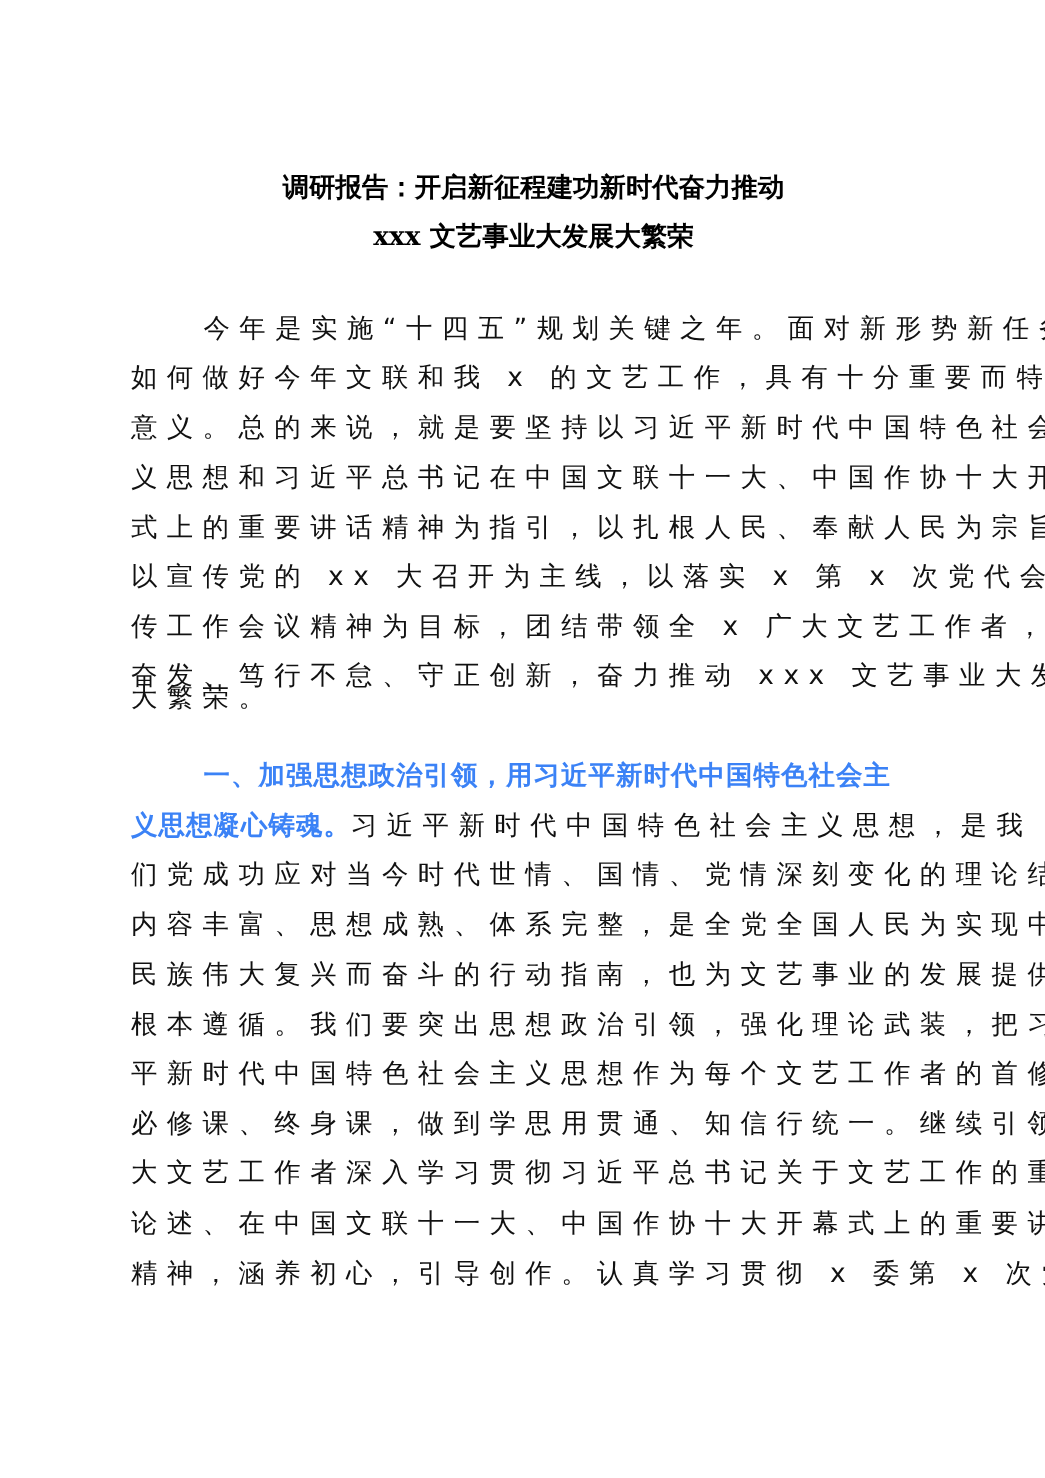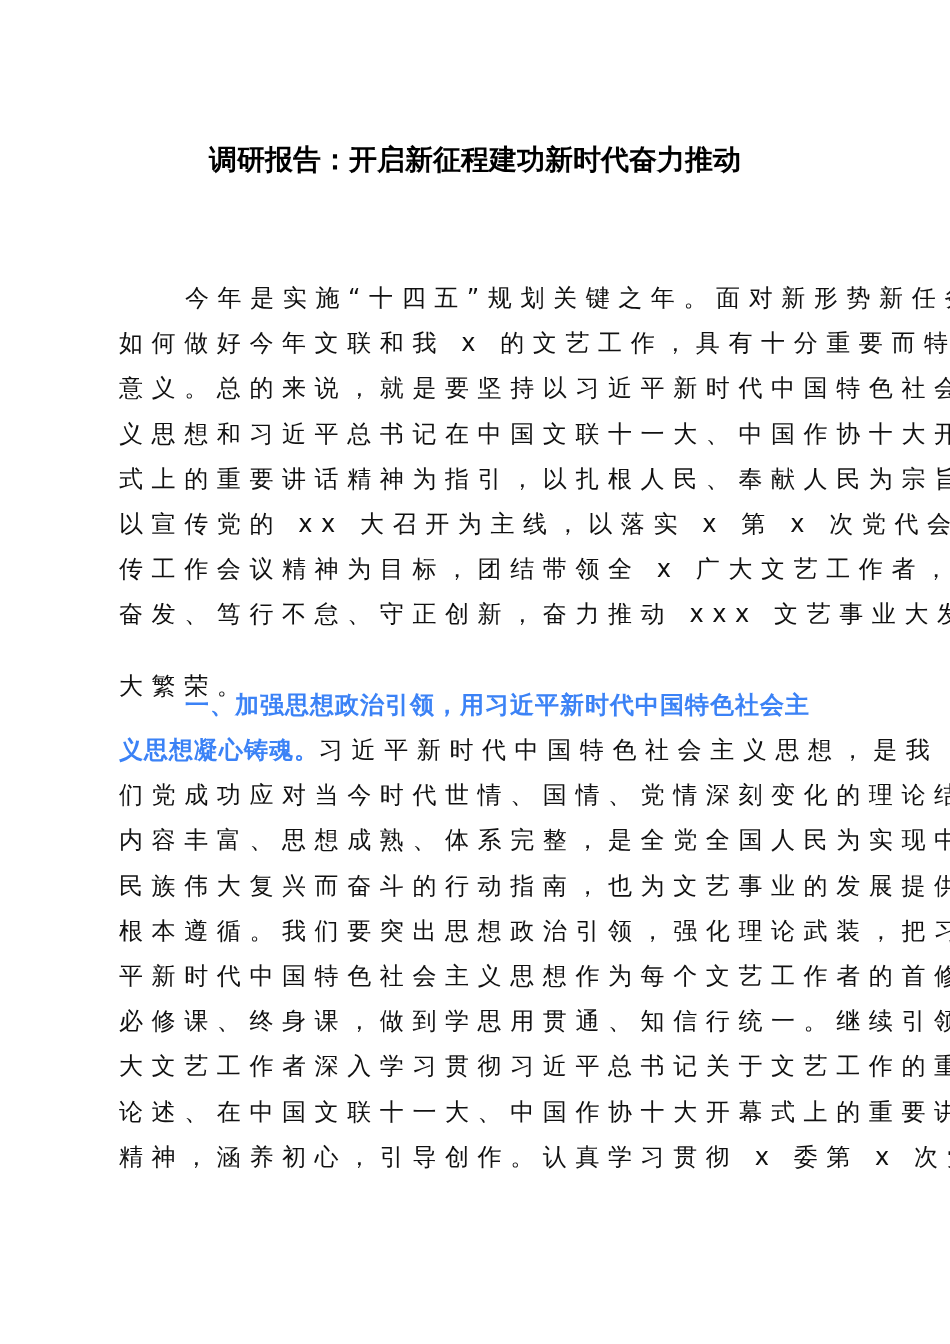--- a/index.html
+++ b/index.html
@@ -1,49 +1,50 @@
 <!DOCTYPE html>
 <html><head>
 <meta charset="utf-8">
 <style>
   html, body { margin: 0; padding: 0; background: #ffffff; }
   body { width: 950px; height: 1344px; position: relative; overflow: hidden; }
   .page { position: absolute; left: 0; top: 0; width: 950px; height: 1344px; background: #fff; }
   .title {
     position: absolute; left: 100px; width: 750px; text-align: center;
     font-family: "DejaVu Serif", "Liberation Serif", serif;
-    font-weight: bold; font-size: 28px; color: #000; line-height: 44px;
-    margin: 0; letter-spacing: 0px;
+    font-weight: bold; font-size: 24px; color: #000; line-height: 44px;
+    margin: 10px; letter-spacing: 0px;
   }
   .title.l1 { top: 138px; }
   .title.l2 { top: 183px; }
   .body-line {
     position: absolute; left: 119px; width: 712px;
     font-family: "DejaVu Sans", "Liberation Sans", sans-serif;
     font-size: 24px; color: #111; line-height: 30px; height: 30px;
     white-space: nowrap; letter-spacing: 8.6px; font-weight: normal;
   }
   .body-line .b { font-weight: bold; color: #3b82f6; letter-spacing: 1px; }
 </style>
 </head>
 <body>
 
 <div class="page">
   <h1 class="title l1">调研报告：开启新征程建功新时代奋力推动</h1>
+  <h1 class="title l2">xxx 文艺事业大发展大繁荣</h1>
 
   <div id="body-lines">
       <div class="body-line" style="top: 283px; left: 185px;"><span>今年是实施“十四五”规划关键之年。面对新形势新任务</span></div>
       <div class="body-line" style="top: 328.2px;"><span>如何做好今年文联和我 x 的文艺工作，具有十分重要而特殊的</span></div>
       <div class="body-line" style="top: 373.4px;"><span>意义。总的来说，就是要坚持以习近平新时代中国特色社会主</span></div>
       <div class="body-line" style="top: 418.6px;"><span>义思想和习近平总书记在中国文联十一大、中国作协十大开幕</span></div>
       <div class="body-line" style="top: 463.8px;"><span>式上的重要讲话精神为指引，以扎根人民、奉献人民为宗旨，</span></div>
       <div class="body-line" style="top: 509px;"><span>以宣传党的 xx 大召开为主线，以落实 x 第 x 次党代会和全 x 宣</span></div>
       <div class="body-line" style="top: 554.2px;"><span>传工作会议精神为目标，团结带领全 x 广大文艺工作者，踔厉</span></div>
       <div class="body-line" style="top: 599.4px;"><span>奋发、笃行不怠、守正创新，奋力推动 xxx 文艺事业大发展、</span></div>
-      <div class="body-line" style="top: 671px;"><span>大繁荣。</span></div>
+      <div class="body-line" style="top: 619px;"><span>大繁荣。</span></div>
       <div class="body-line" style="top: 689.8px; left: 185px;"><span class="b">一、加强思想政治引领，用习近平新时代中国特色社会主</span></div>
       <div class="body-line" style="top: 735px;"><span class="b">义思想凝心铸魂。</span><span>习近平新时代中国特色社会主义思想，是我</span></div>
       <div class="body-line" style="top: 780.2px;"><span>们党成功应对当今时代世情、国情、党情深刻变化的理论结晶，</span></div>
       <div class="body-line" style="top: 825.4px;"><span>内容丰富、思想成熟、体系完整，是全党全国人民为实现中华</span></div>
       <div class="body-line" style="top: 870.6px;"><span>民族伟大复兴而奋斗的行动指南，也为文艺事业的发展提供了</span></div>
       <div class="body-line" style="top: 915.8px;"><span>根本遵循。我们要突出思想政治引领，强化理论武装，把习近</span></div>
       <div class="body-line" style="top: 961px;"><span>平新时代中国特色社会主义思想作为每个文艺工作者的首修课、</span></div>
       <div class="body-line" style="top: 1006.2px;"><span>必修课、终身课，做到学思用贯通、知信行统一。继续引领广</span></div>
       <div class="body-line" style="top: 1051.4px;"><span>大文艺工作者深入学习贯彻习近平总书记关于文艺工作的重要</span></div>
       <div class="body-line" style="top: 1096.6px;"><span>论述、在中国文联十一大、中国作协十大开幕式上的重要讲话</span></div>

